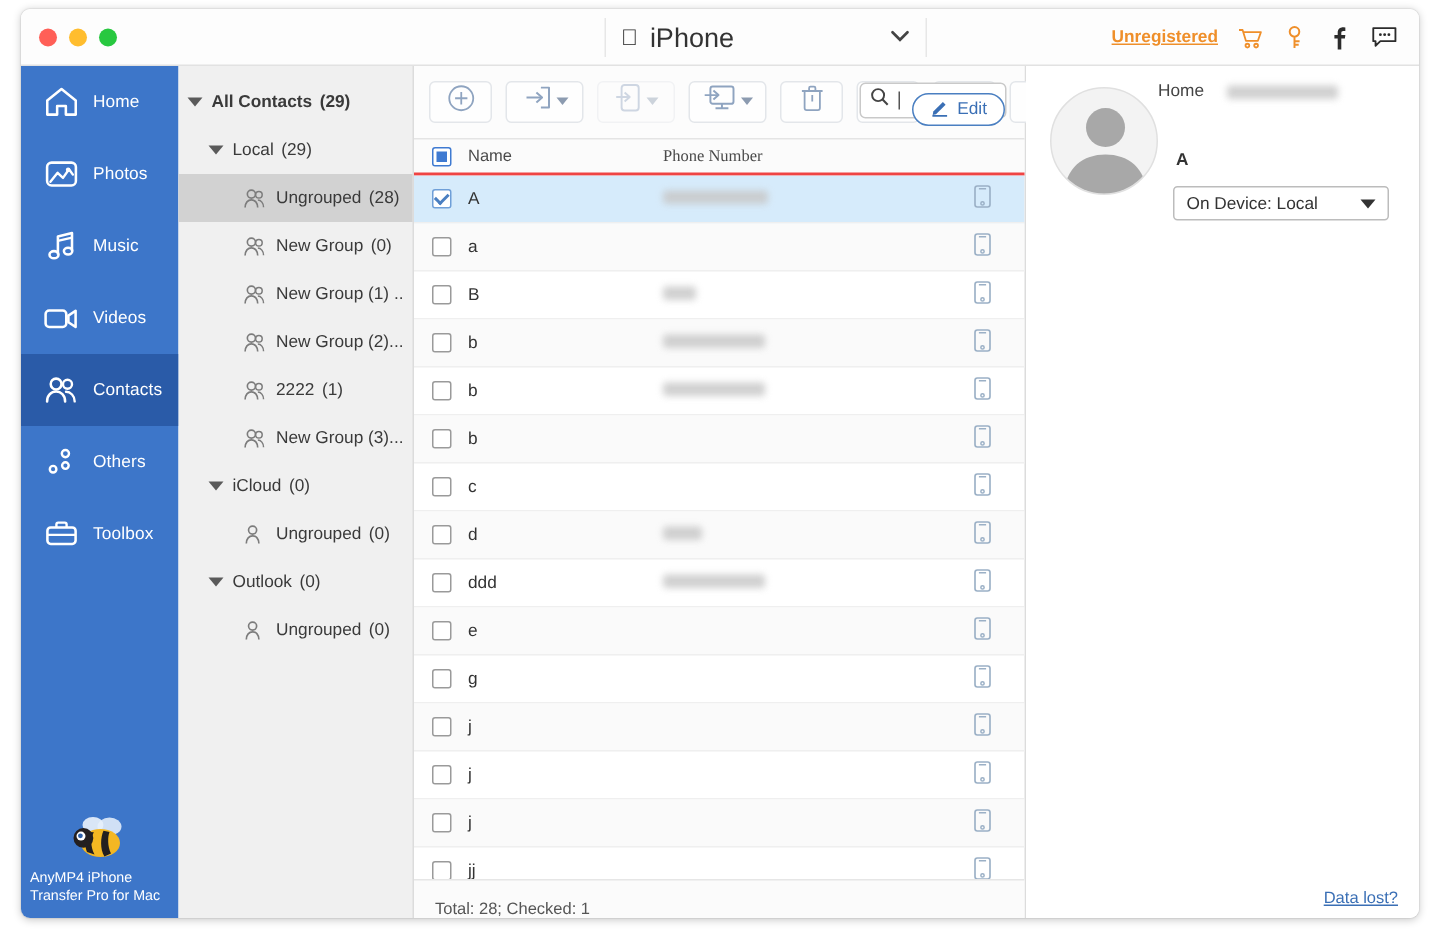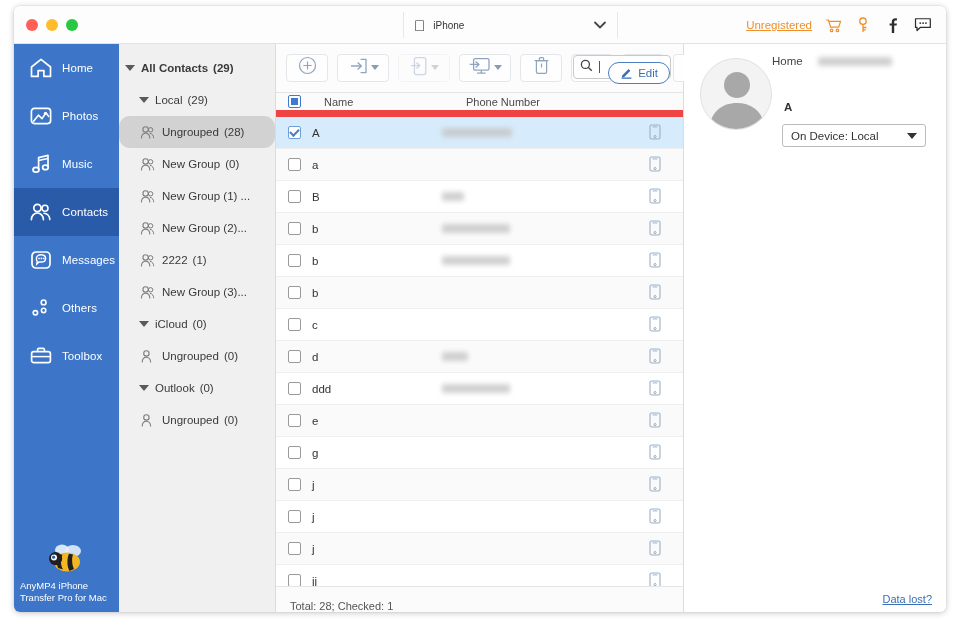--- a/index.html
+++ b/index.html
@@ -34,24 +34,24 @@
 
   .device-select {
     position: absolute; left: 389px; top: 6px;
     width: 215px; height: 26px;
     display: flex; align-items: center;
     border-left: 1px solid #e7e7e7;
     border-right: 1px solid #e7e7e7;
     padding: 0 10px;
   }
   .apple-glyph { font-size: 15px; color: #222; line-height: 1; margin-right: 8px; }
-  .device-name { font-size: 10px; color: #333; }
+  .device-name { font-size: 18px; color: #333; }
   .chev-thin { margin-left: auto; }
 
-  .topright { position: absolute; right: 14px; top: 10px; display: flex; align-items: center; gap: 12px; }
+  .topright { position: absolute; right: 14px; top: 10px; display: flex; align-items: center; gap: 12px; font-weight: bold; }
   .unregistered {
     font-size: 11.5px; color: #ef8f2a;
     text-decoration: underline;
     cursor: pointer;
   }
   .tr-icon { width: 18px; height: 18px; display: flex; align-items: center; justify-content: center; cursor: pointer; }
 
   
   .body { display: flex; height: 568px; }
 
@@ -86,21 +86,21 @@
     background: #f0f0f0;
     border-right: 1px solid #dcdcdc;
     padding-top: 8px;
     font-size: 11.5px;
     color: #3a3a3a;
     position: relative;
   }
   .tnode { height: 32px; display: flex; align-items: center; cursor: pointer; }
   .tnode.lvl0 { padding-left: 6px; font-weight: bold; }
   .tnode.lvl1 { padding-left: 20px; }
-  .tnode.lvl2 { padding-left: 20px; border-radius: 11px; }
+  .tnode.lvl2 { padding-left: 42px; }
   .tnode.sel { background: #d2d2d2; }
   .tri {
     width: 0; height: 0;
     border-left: 5px solid transparent;
     border-right: 5px solid transparent;
     border-top: 6px solid #5a5a5a;
     margin-right: 6px;
   }
   .grp-ico { width: 17px; height: 17px; margin-right: 6px; flex: 0 0 17px; }
   .tlabel { white-space: nowrap; overflow: hidden; }
@@ -144,27 +144,27 @@
     display: flex; align-items: center;
     padding: 0 6px;
     cursor: text;
   }
   .search-caret { width: 1px; height: 12px; background: #555; margin-left: 6px; }
 
   
   .list-head {
     height: 25px;
     background: #fbfbfb;
-    border-bottom: 7px solid #ef4444;
+    border-bottom: 2px solid #ef4444;
     display: flex; align-items: center;
-    font-size: 11px; color: #4a4a4a; gap: 12px;
+    font-size: 11px; color: #4a4a4a;
   }
   .cb-cell { width: 36px; flex: 0 0 36px; display: flex; align-items: center; justify-content: center; }
   .col-name { width: 130px; flex: 0 0 130px; }
-  .col-phone { flex: 1 1 auto; }
+  .col-phone { flex: 1 1 auto; font-family: Liberation Serif, serif; }
   .col-dev { width: 34px; flex: 0 0 34px; }
 
   .cb {
     width: 13px; height: 13px;
     border: 1px solid #9a9a9a;
     border-radius: 2px;
     background: #fff;
     display: flex; align-items: center; justify-content: center;
     cursor: pointer;
   }
@@ -347,45 +347,42 @@
           <svg width="24" height="22" viewBox="0 0 24 22">
             <path d="M9.6 16.6 V4.6 L19 2.4 V14.2" fill="none" stroke="#fff" stroke-width="1.7" stroke-linejoin="round"></path>
             <ellipse cx="7" cy="16.8" rx="3" ry="2.4" fill="none" stroke="#fff" stroke-width="1.7"></ellipse>
             <ellipse cx="16.4" cy="14.4" rx="2.8" ry="2.3" fill="none" stroke="#fff" stroke-width="1.7"></ellipse>
             <line x1="9.6" y1="7.6" x2="19" y2="5.4" stroke="#fff" stroke-width="1.5"></line>
           </svg>
         </span>
         <span class="side-label">Music</span>
       </div>
 
+      <div class="side-item">
+        <span class="side-ico">
+          <svg width="26" height="22" viewBox="0 0 26 22">
+            <rect x="2.4" y="6" width="13.8" height="11" rx="2.4" fill="none" stroke="#fff" stroke-width="1.7"></rect>
+            <path d="M17.6 9.4 L22.4 6.2 V17 L17.6 13.8 Z" fill="none" stroke="#fff" stroke-width="1.7" stroke-linejoin="round"></path>
+          </svg>
+        </span>
+        <span class="side-label">Videos</span>
+      </div>
 
       <div class="side-item active">
         <span class="side-ico">
           <svg width="26" height="22" viewBox="0 0 26 22">
             <circle cx="9.4" cy="7" r="3.6" fill="none" stroke="#fff" stroke-width="1.7"></circle>
             <path d="M3.4 18.6 C3.4 14.6 6.2 12 9.4 12 C12.6 12 15.4 14.6 15.4 18.6" fill="none" stroke="#fff" stroke-width="1.7" stroke-linecap="round"></path>
             <circle cx="17" cy="7.2" r="3" fill="none" stroke="#fff" stroke-width="1.6"></circle>
             <path d="M16 12.2 C19 12.2 21.8 14.8 21.8 18.6" fill="none" stroke="#fff" stroke-width="1.6" stroke-linecap="round"></path>
           </svg>
         </span>
         <span class="side-label">Contacts</span>
       </div>
 
-      <div class="side-item">
-        <span class="side-ico">
-          <svg width="24" height="22" viewBox="0 0 24 22">
-            <rect x="3" y="3" width="18" height="16" rx="4" fill="none" stroke="#fff" stroke-width="1.7"></rect>
-            <path d="M7.4 9.4 C7.4 7.2 9.4 5.8 12 5.8 C14.6 5.8 16.6 7.2 16.6 9.4 C16.6 11.6 14.6 13 12 13 L10 13 L7.8 15 L8.2 12.6 C7.7 11.7 7.4 10.6 7.4 9.4 Z" fill="none" stroke="#fff" stroke-width="1.4"></path>
-            <circle cx="10" cy="9.4" r=".85" fill="#fff"></circle>
-              <circle cx="12.4" cy="9.4" r=".85" fill="#fff"></circle>
-              <circle cx="14.8" cy="9.4" r=".85" fill="#fff"></circle>
-          </svg>
-        </span>
-        <span class="side-label">Messages</span>
-      </div>
 
       <div class="side-item">
         <span class="side-ico">
           <svg width="24" height="22" viewBox="0 0 24 22">
             <circle cx="14.6" cy="5.4" r="2.4" fill="none" stroke="#fff" stroke-width="1.6"></circle>
             <circle cx="14.6" cy="13.4" r="2.2" fill="none" stroke="#fff" stroke-width="1.6"></circle>
             <circle cx="6.4" cy="15.8" r="2.2" fill="none" stroke="#fff" stroke-width="1.6"></circle>
           </svg>
         </span>
         <span class="side-label">Others</span>

